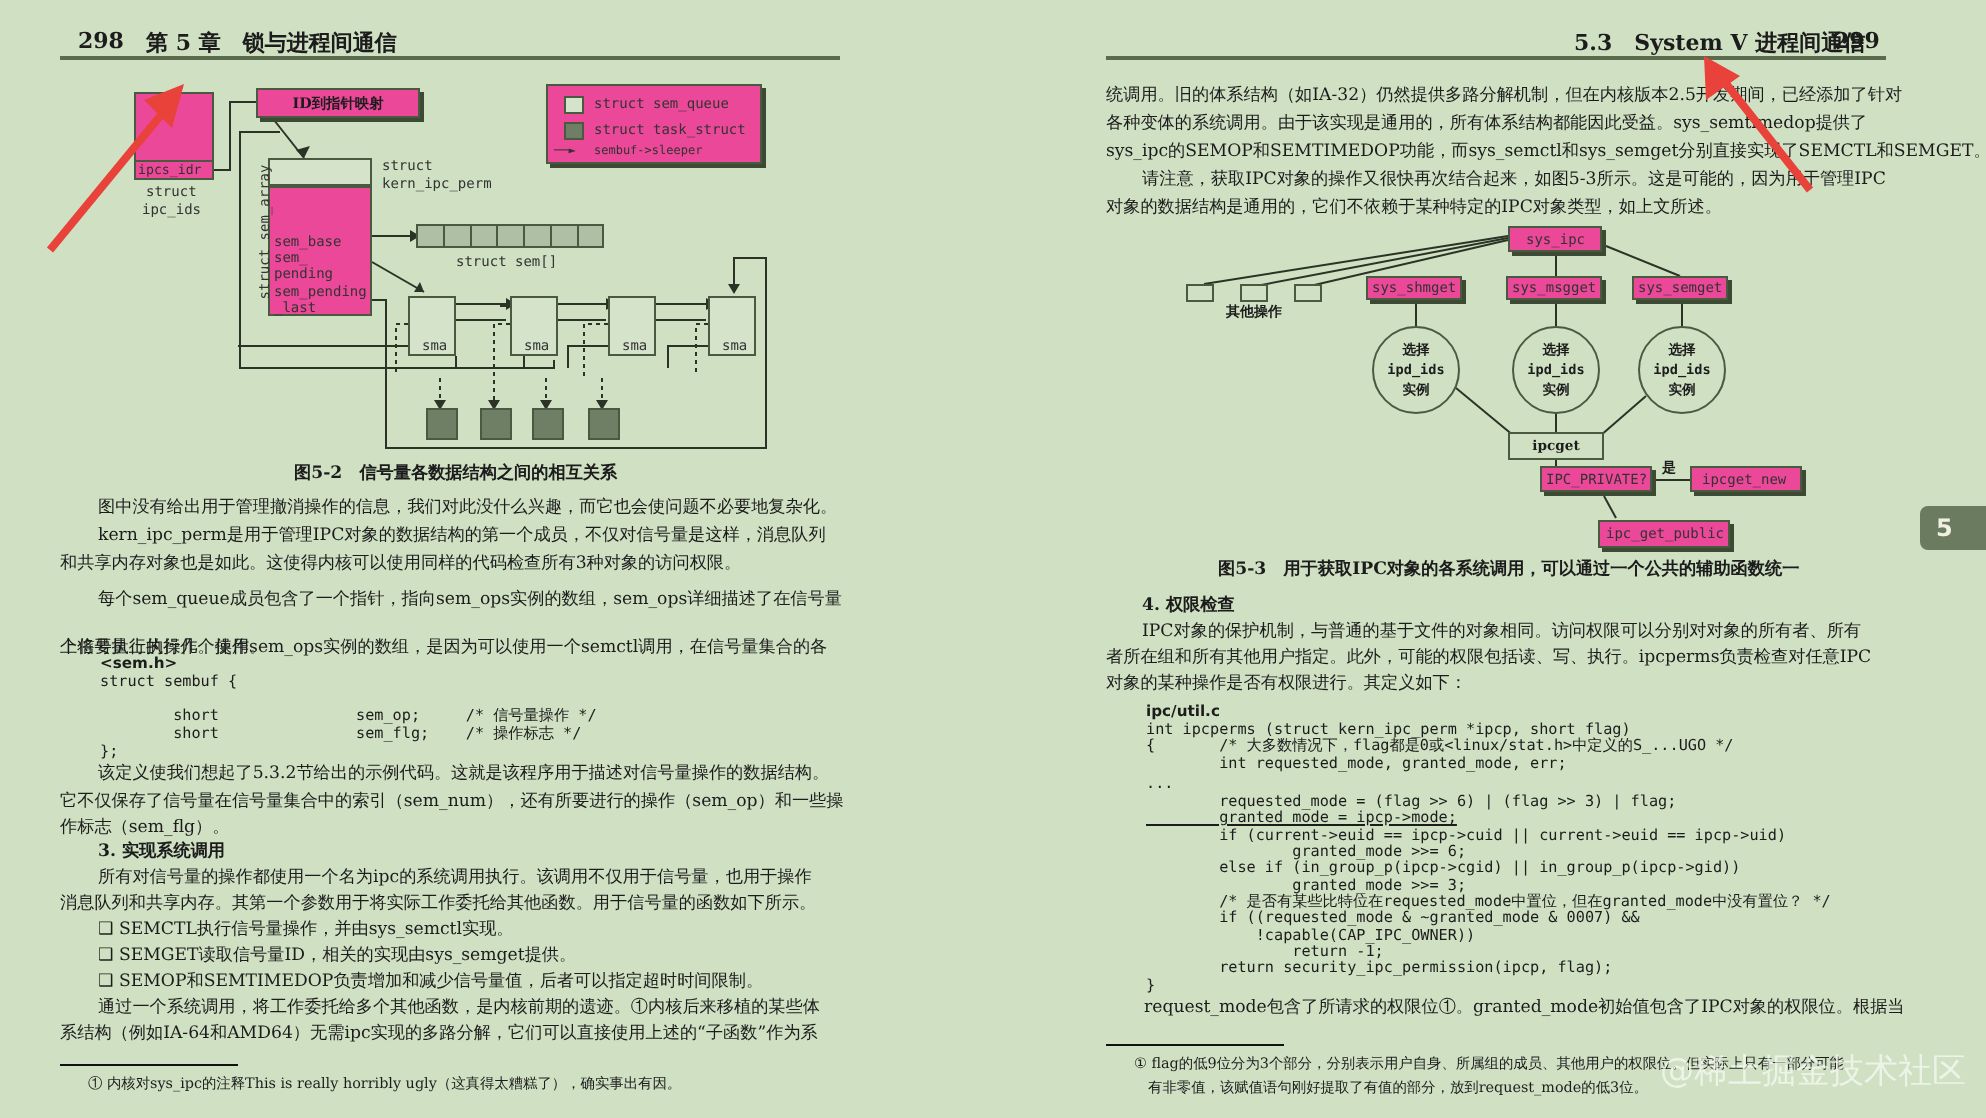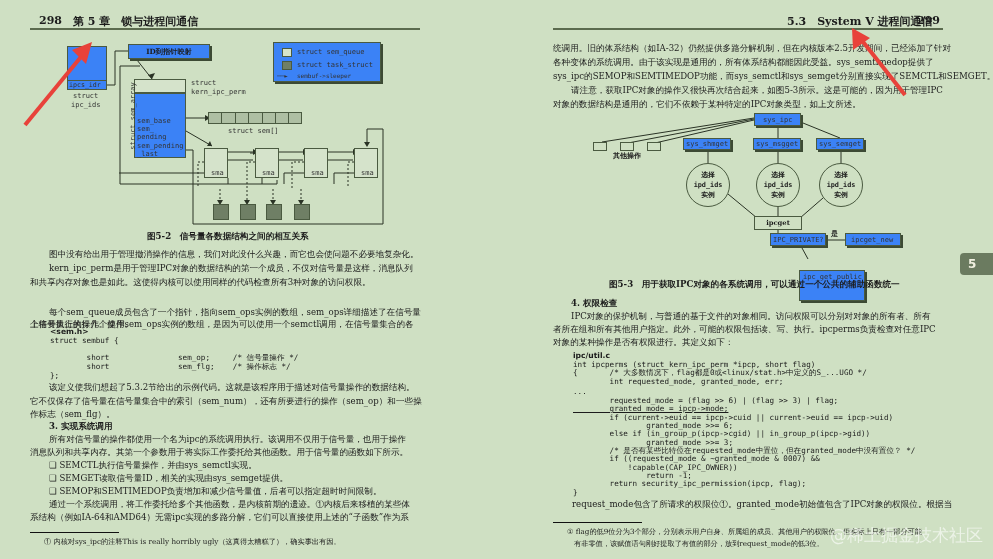--- a/index.html
+++ b/index.html
@@ -9,21 +9,21 @@
   #left{left:0;width:490px;}
   #right{left:500px;width:493px;}
   .hdr{position:absolute;top:14px;font-size:11px;font-weight:bold;white-space:nowrap;}
   .rule{position:absolute;top:28px;height:2px;background:#5b6b4e;}
   .para{position:absolute;font-size:8.6px;line-height:16.6px;white-space:nowrap;}
   .mono{font-family:"DejaVu Sans Mono",monospace;}
   .code{position:absolute;font-family:"DejaVu Sans Mono",monospace;font-size:7.6px;line-height:8.5px;white-space:pre;}
   .caption{position:absolute;font-size:8.6px;font-weight:bold;white-space:nowrap;}
   .footrule{position:absolute;height:1px;background:#111;}
   .foot{position:absolute;font-size:7.2px;line-height:12px;white-space:nowrap;}
-  .box{position:absolute;border:1px solid #4a5a40;background:#3b82f6;box-sizing:border-box;}
+  .box{position:absolute;border:1px solid #4a5a40;background:#ec4899;box-sizing:border-box;}
   .box.light{background:#d5e3cb;}
   .box.dark{background:#6f7f65;}
   .box.shadow{box-shadow:2px 2px 0 #3c4a34;}
   .lbl{position:absolute;font-family:"DejaVu Sans Mono",monospace;font-size:7px;color:#333;white-space:nowrap;}
   .circle{position:absolute;border:1px solid #4a5a40;border-radius:50%;box-sizing:border-box;background:#cfe0c3;
           text-align:center;font-size:6.8px;line-height:10px;font-weight:bold;padding-top:6px;}
   .tab5{position:absolute;left:960px;top:253px;width:33px;height:22px;background:#6b7b60;border-radius:4px 0 0 4px;
         color:#f0f0e0;font-family:"DejaVu Sans",sans-serif;font-weight:bold;font-size:12px;line-height:22px;padding-left:8px;box-sizing:border-box;}
   .wm{position:absolute;left:830px;top:524px;font-family:"DejaVu Sans",sans-serif;font-size:17px;color:rgba(255,255,255,0.6);white-space:nowrap;}
   svg{position:absolute;overflow:visible;}
@@ -138,21 +138,21 @@
       <span class="lbl" style="left:3px;top:29px;font-size:6px;">──►</span>
       <span class="lbl" style="left:23px;top:29px;font-size:6px;">sembuf-&gt;sleeper</span>
     </div>
 
     <div class="caption" style="left:147px;top:231px;">图5-2　信号量各数据结构之间的相互关系</div>
   </div>
 
   <div class="para" style="left:49px;top:260px;">kern_ipc_perm是用于管理IPC对象的数据结构的第一个成员，不仅对信号量是这样，消息队列</div>
   <div class="para" style="left:49px;top:246px;">图中没有给出用于管理撤消操作的信息，我们对此没什么兴趣，而它也会使问题不必要地复杂化。</div>
   <div class="para" style="left:30px;top:274px;">和共享内存对象也是如此。这使得内核可以使用同样的代码检查所有3种对象的访问权限。</div>
-  <div class="para" style="left:49px;top:304px;">每个sem_queue成员包含了一个指针，指向sem_ops实例的数组，sem_ops详细描述了在信号量</div>
+  <div class="para" style="left:49px;top:292px;">每个sem_queue成员包含了一个指针，指向sem_ops实例的数组，sem_ops详细描述了在信号量</div>
   <div class="para" style="left:30px;top:316px;">上将要执行的操作。使用sem_ops实例的数组，是因为可以使用一个semctl调用，在信号量集合的各</div>
   <div class="para" style="left:30px;top:316px;">个信号量上执行几个操作。</div>
 
   <div class="code" style="left:50px;top:328px;font-weight:bold;font-family:'DejaVu Sans',sans-serif;">&lt;sem.h&gt;</div>
   <div class="code" style="left:50px;top:337px;">struct sembuf {</div>
   <div class="code" style="left:50px;top:354px;">        short               sem_op;     /* 信号量操作 */</div>
   <div class="code" style="left:50px;top:363px;">        short               sem_flg;    /* 操作标志 */</div>
   <div class="code" style="left:50px;top:372px;">};</div>
 
   <div class="para" style="left:49px;top:379px;">该定义使我们想起了5.3.2节给出的示例代码。这就是该程序用于描述对信号量操作的数据结构。</div>
@@ -238,21 +238,21 @@
     </div>
 
     <div class="box" style="left:254px;top:216px;width:48px;height:14px;background:#cfe0c3;text-align:center;font-size:6.8px;line-height:12px;font-weight:bold;">ipcget</div>
     <div class="box shadow" style="left:270px;top:233px;width:56px;height:13px;">
         <span class="lbl" style="left:2px;top:2px;">IPC_PRIVATE?</span>
       </div>
     <div class="para" style="left:331px;top:228px;font-size:7px;font-weight:bold;line-height:12px;">是</div>
     <div class="box shadow" style="left:345px;top:233px;width:56px;height:13px;">
         <span class="lbl" style="left:5px;top:2px;">ipcget_new</span>
       </div>
-    <div class="box shadow" style="left:299px;top:270px;width:66px;height:31px;padding-left:40px;">
+    <div class="box shadow" style="left:299px;top:260px;width:66px;height:14px;padding-left:40px;">
         <span class="lbl" style="left:3px;top:2px;">ipc_get_public</span>
       </div>
 
     <div class="caption" style="left:109px;top:279px;">图5-3　用于获取IPC对象的各系统调用，可以通过一个公共的辅助函数统一</div>
   </div>
 
   <div class="para" style="left:71px;top:295px;font-weight:bold;">4. 权限检查</div>
   <div class="para" style="left:71px;top:308px;">IPC对象的保护机制，与普通的基于文件的对象相同。访问权限可以分别对对象的所有者、所有</div>
   <div class="para" style="left:53px;top:321px;">者所在组和所有其他用户指定。此外，可能的权限包括读、写、执行。ipcperms负责检查对任意IPC</div>
   <div class="para" style="left:53px;top:334px;">对象的某种操作是否有权限进行。其定义如下：</div>

